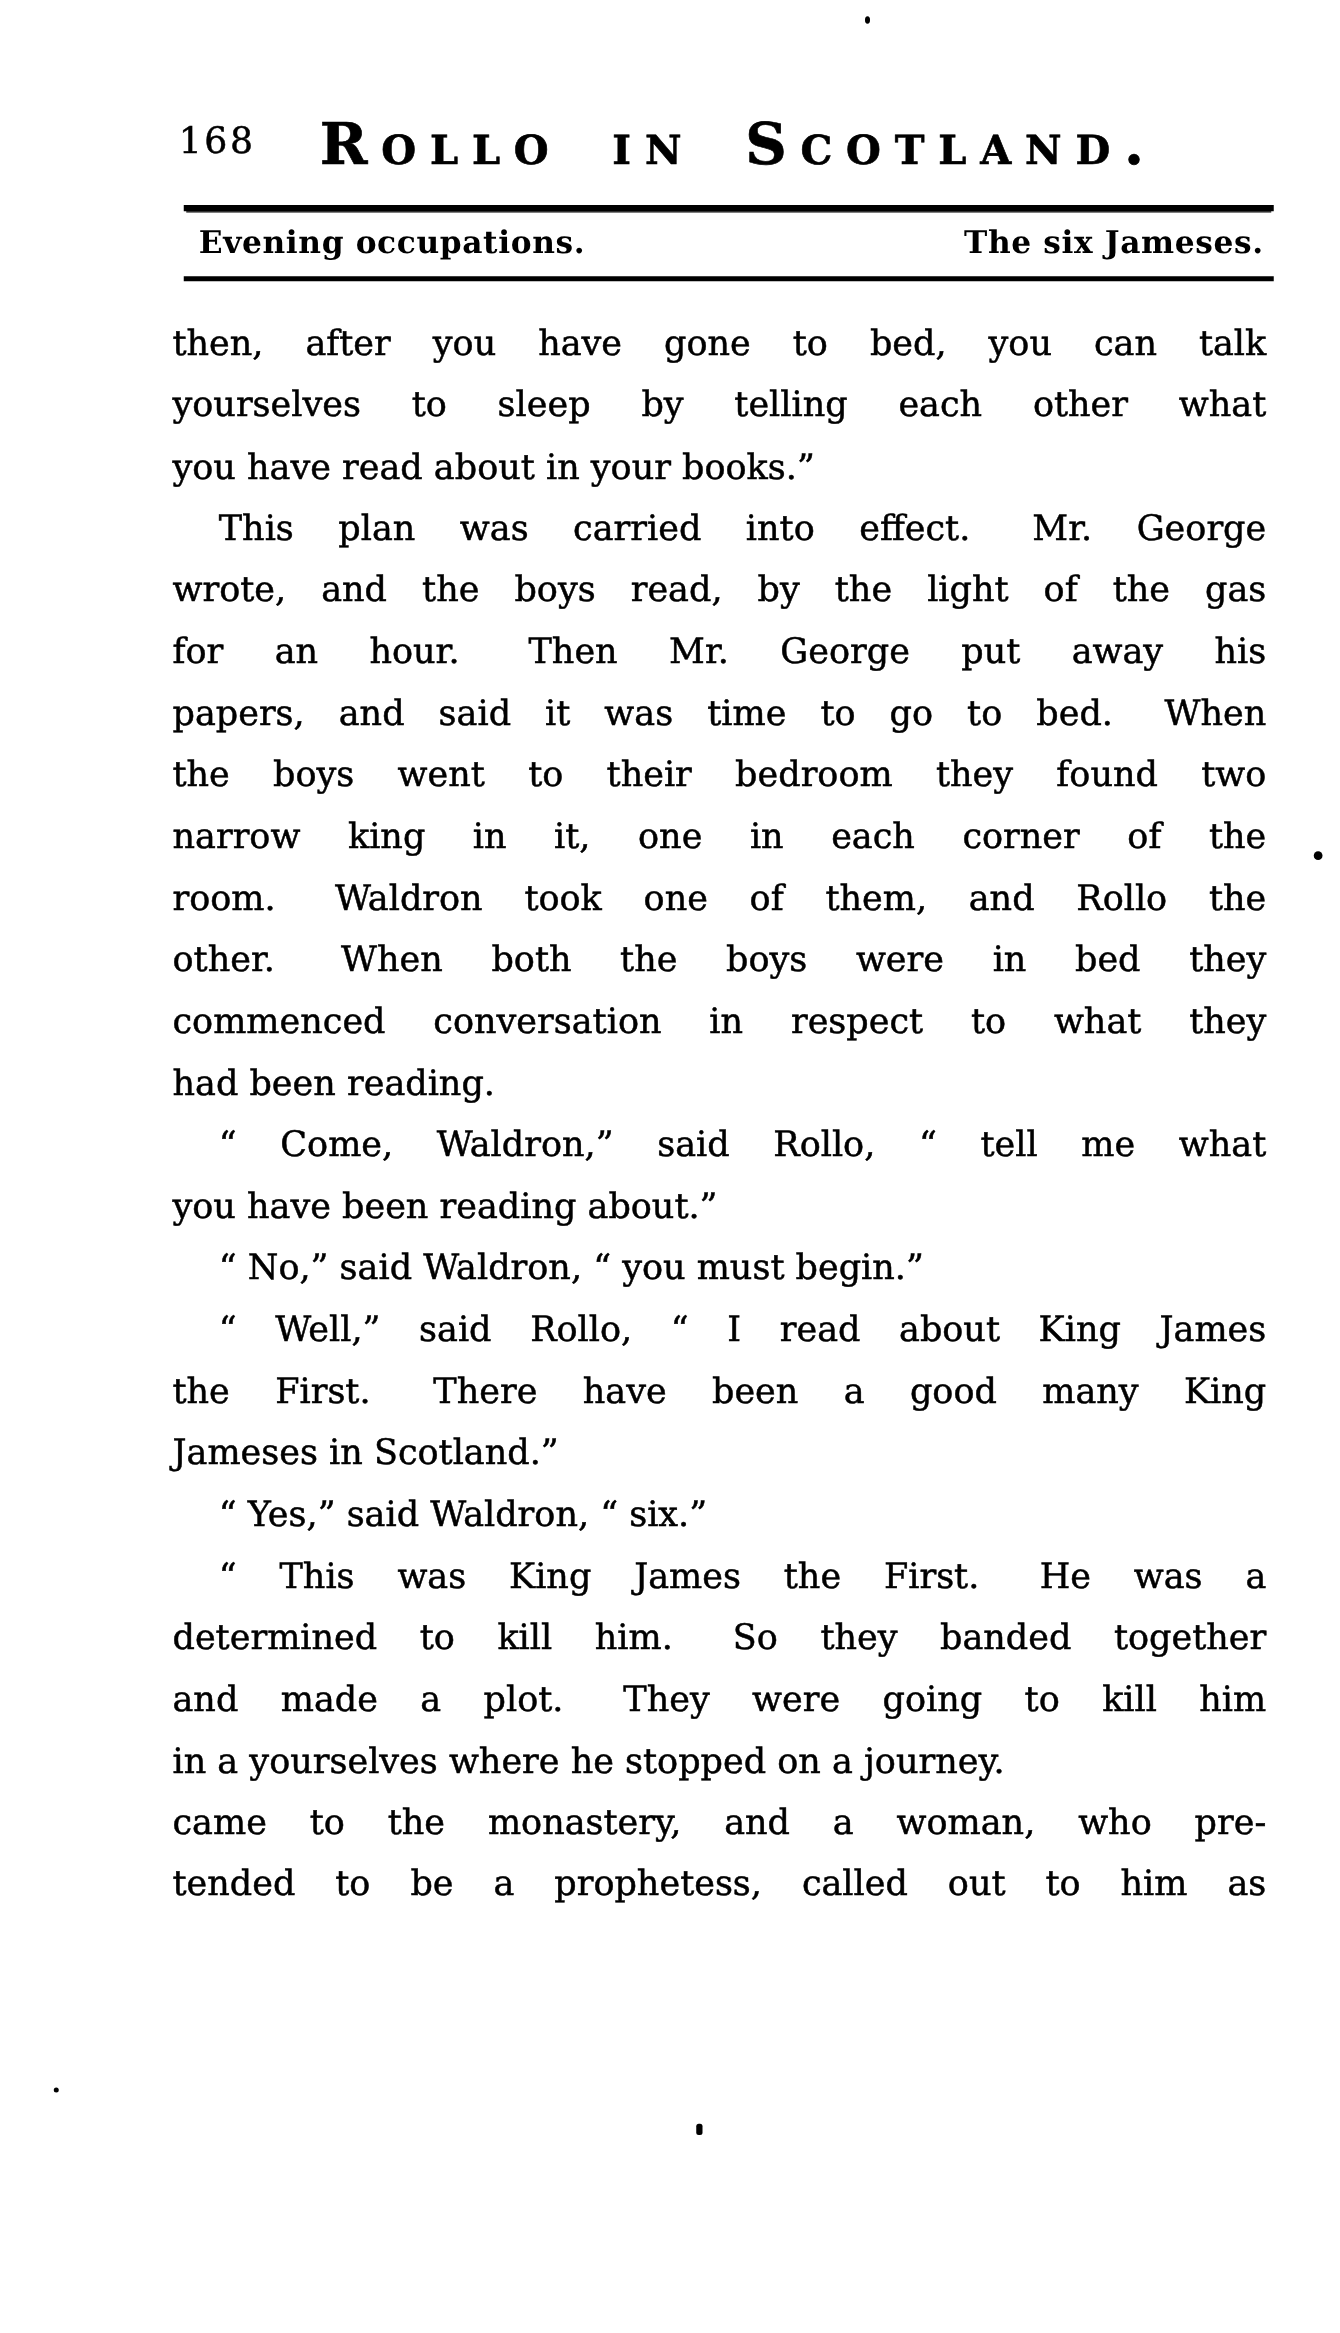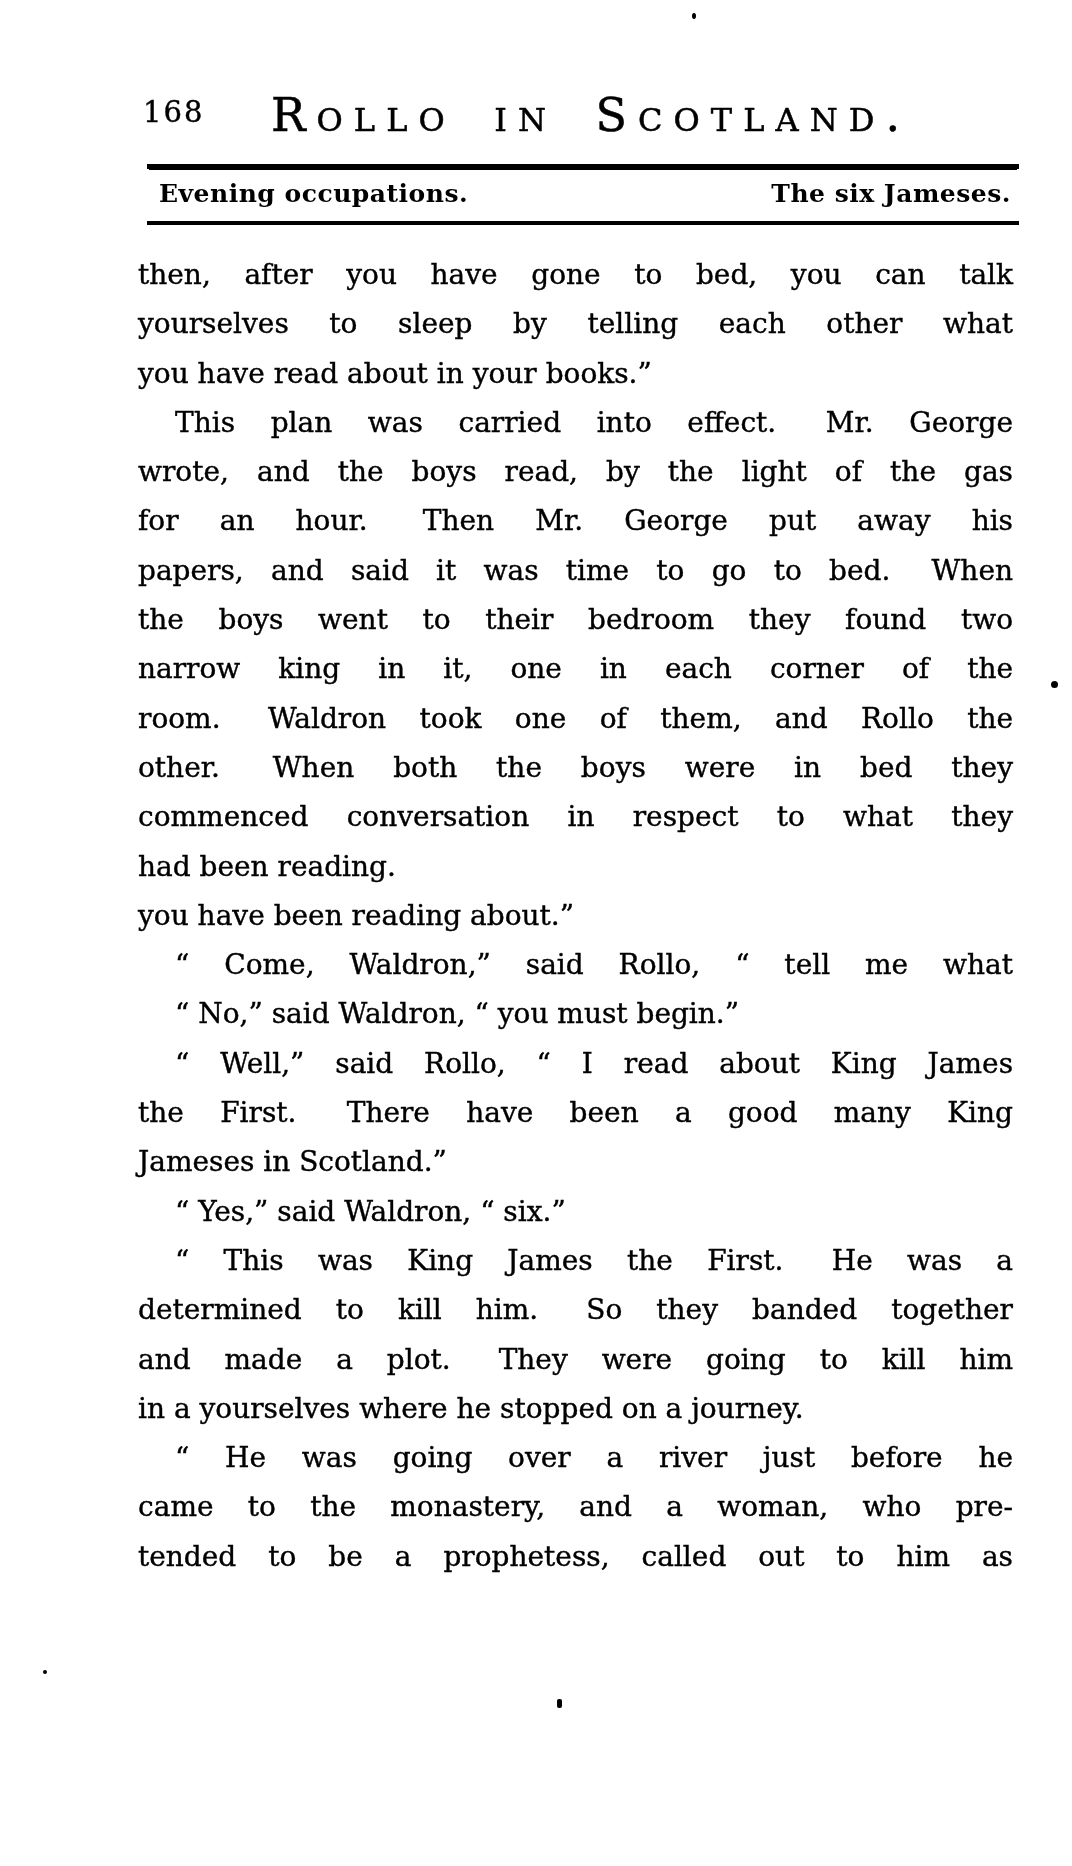--- a/index.html
+++ b/index.html
@@ -30,20 +30,21 @@
     left: 110px;
     right: 0;
     top: 88px;
     text-align: center;
     font-variant: small-caps;
     font-size: 46px;
     letter-spacing: 0.24em;
     word-spacing: 0.28em;
     -webkit-text-stroke: 0.5px #000;
     white-space: nowrap;
+    font-weight: bold;
   }
   .rule {
     position: absolute;
     left: 147px;
     width: 872px;
     background: #000;
   }
   .rule-top { top: 164px; height: 5px; box-shadow: 0 3px 0 -2px #000; }
   .rule-bottom { top: 221px; height: 4px; }
   .subtitle-row {
@@ -107,32 +108,31 @@
       <div class="line indent just">This plan was carried into effect.  Mr. George</div>
       <div class="line just">wrote, and the boys read, by the light of the gas</div>
       <div class="line just">for an hour.  Then Mr. George put away his</div>
       <div class="line just">papers, and said it was time to go to bed.  When</div>
       <div class="line just">the boys went to their bedroom they found two</div>
       <div class="line just">narrow king in it, one in each corner of the</div>
       <div class="line just">room.  Waldron took one of them, and Rollo the</div>
       <div class="line just">other.  When both the boys were in bed they</div>
       <div class="line just">commenced conversation in respect to what they</div>
       <div class="line">had been reading.</div>
+      <div class="line indent just">“ Come, Waldron,” said Rollo, “ tell me what</div>
       <div class="line">you have been reading about.”</div>
-      <div class="line indent just">“ Come, Waldron,” said Rollo, “ tell me what</div>
       <div class="line indent">“ No,” said Waldron, “ you must begin.”</div>
       <div class="line indent just">“ Well,” said Rollo, “ I read about King James</div>
       <div class="line just">the First.  There have been a good many King</div>
       <div class="line">Jameses in Scotland.”</div>
       <div class="line indent">“ Yes,” said Waldron, “ six.”</div>
       <div class="line indent just">“ This was King James the First.  He was a</div>
       <div class="line just">determined to kill him.  So they banded together</div>
       <div class="line just">and made a plot.  They were going to kill him</div>
       <div class="line">in a yourselves where he stopped on a journey.</div>
-      <div class="line indent just">“ He was going over a river just before he</div>
       <div class="line just">came to the monastery, and a woman, who pre-</div>
       <div class="line just">tended to be a prophetess, called out to him as</div>
     </main>
 
   <div class="speck speck-top"></div>
   <div class="speck speck-right"></div>
   <div class="speck speck-bleft"></div>
   <div class="speck speck-bcentr"></div>
 
 </div>

